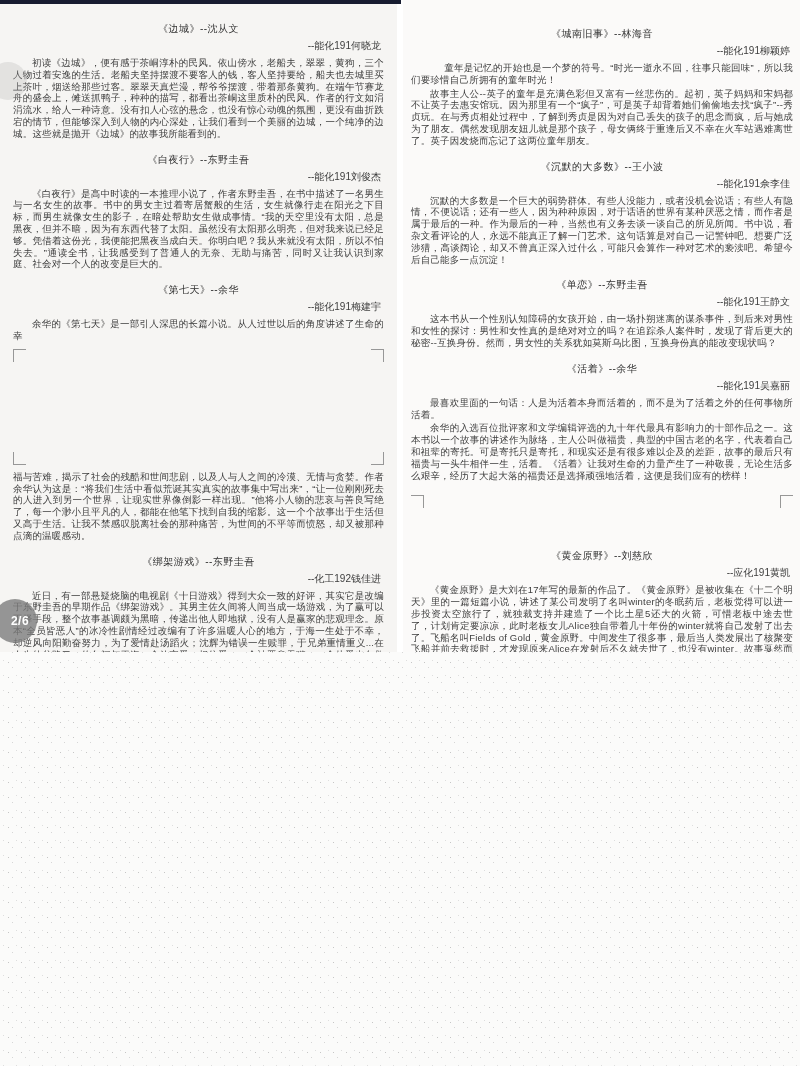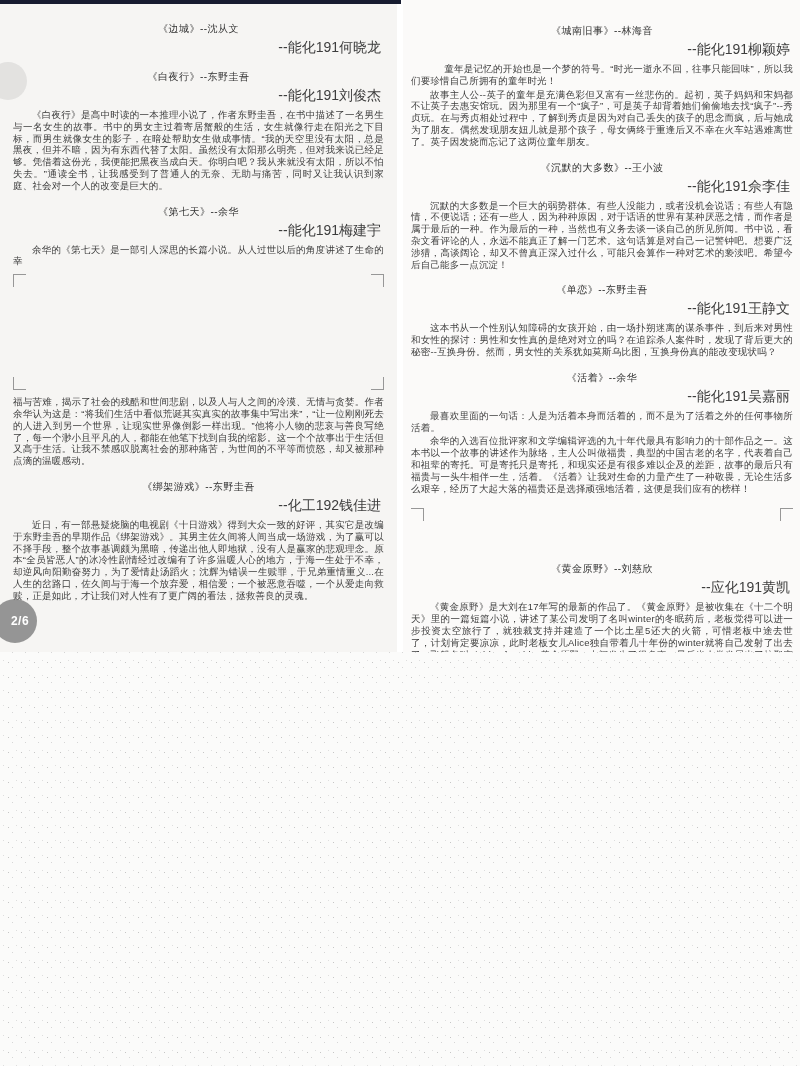--- a/index.html
+++ b/index.html
@@ -3,23 +3,23 @@
 <meta charset="utf-8">
 <style>
   html,body{margin:0;padding:0;background:#ffffff;}
   .canvas{position:relative;width:800px;height:1066px;overflow:hidden;background:#ffffff;
           font-family:"Liberation Sans","DejaVu Sans",sans-serif;}
   .topbar{position:absolute;left:0;top:0;width:401px;height:4px;background:#171c30;z-index:7;}
   .page{position:absolute;top:0;overflow:hidden;color:#3d3d3d;}
   .page-left{left:0;width:397px;height:660px;background:#f6f5f3;padding:0;}
   .page-right{left:403px;width:397px;height:660px;background:#fbfaf9;}
   .page-inner-left{padding:9px 13px 0 13px;}
-  .page-inner-right{padding:11px 7px 0 8px;}
+  .page-inner-right{padding:5px 7px 0 8px;margin-top:9px;}
   .sec-title{font-size:10px;font-weight:500;text-align:center;color:#333;margin:13px 0 3px 0;letter-spacing:.5px;}
-  .sec-byline{font-size:14px;text-align:right;color:#3d3d3d;margin:0 3px 4px 0;}
+  .sec-byline{font-size:10px;text-align:right;color:#3d3d3d;margin:0 3px 4px 0;}
   p.body-para{font-size:9.5px;line-height:11.8px;margin:0 0 2px 0;text-align:justify;
               text-indent:2em;letter-spacing:.2px;word-break:break-all;}
   p.body-para.noindent{text-indent:0;}
   p.body-para.wideindent{text-indent:3.5em;}
   .gapbox{position:relative;height:116px;margin:7px 0 6px 0;}
   .markrow{position:relative;height:14px;margin:14px 0 40px 0;}
   .cm{position:absolute;width:13px;height:13px;border:0 solid #979797;box-sizing:border-box;}
   .cm.tl{left:0;top:0;border-top-width:1px;border-left-width:1px;}
   .cm.tr{right:0;top:0;border-top-width:1px;border-right-width:1px;}
   .cm.bl{left:0;bottom:0;border-bottom-width:1px;border-left-width:1px;}
@@ -42,20 +42,21 @@
 </head>
 <body>
 
 <div class="canvas">
   <div class="topbar"></div>
 
   <div class="page page-left">
     <div class="page-inner-left">
         <div class="sec-title">《边城》--沈从文</div>
         <div class="sec-byline">--能化191何晓龙</div>
+        <p class="body-para">初读《边城》，便有感于茶峒淳朴的民风。依山傍水，老船夫，翠翠，黄狗，三个人物过着安逸的生活。老船夫坚持摆渡不要客人的钱，客人坚持要给，船夫也去城里买上茶叶，烟送给那些过客。翠翠天真烂漫，帮爷爷摆渡，带着那条黄狗。在端午节赛龙舟的盛会上，傩送抓鸭子，种种的描写，都看出茶峒这里质朴的民风。作者的行文如涓涓流水，给人一种诗意。没有扣人心弦的悬念，也没有惊心动魄的氛围，更没有曲折跌宕的情节，但能够深入到人物的内心深处，让我们看到一个美丽的边城，一个纯净的边城。这些就是抛开《边城》的故事我所能看到的。</p>
         <div class="sec-title">《白夜行》--东野圭吾</div>
         <div class="sec-byline">--能化191刘俊杰</div>
         <p class="body-para">《白夜行》是高中时读的一本推理小说了，作者东野圭吾，在书中描述了一名男生与一名女生的故事。书中的男女主过着寄居蟹般的生活，女生就像行走在阳光之下目标，而男生就像女生的影子，在暗处帮助女生做成事情。“我的天空里没有太阳，总是黑夜，但并不暗，因为有东西代替了太阳。虽然没有太阳那么明亮，但对我来说已经足够。凭借着这份光，我便能把黑夜当成白天。你明白吧？我从来就没有太阳，所以不怕失去。”通读全书，让我感受到了普通人的无奈、无助与痛苦，同时又让我认识到家庭、社会对一个人的改变是巨大的。</p>
         <div class="sec-title">《第七天》--余华</div>
         <div class="sec-byline">--能化191梅建宇</div>
         <p class="body-para">余华的《第七天》是一部引人深思的长篇小说。从人过世以后的角度讲述了生命的幸</p>
         <div class="gapbox">
           <span class="cm tl"></span>
           <span class="cm tr"></span>
           <span class="cm bl"></span>

